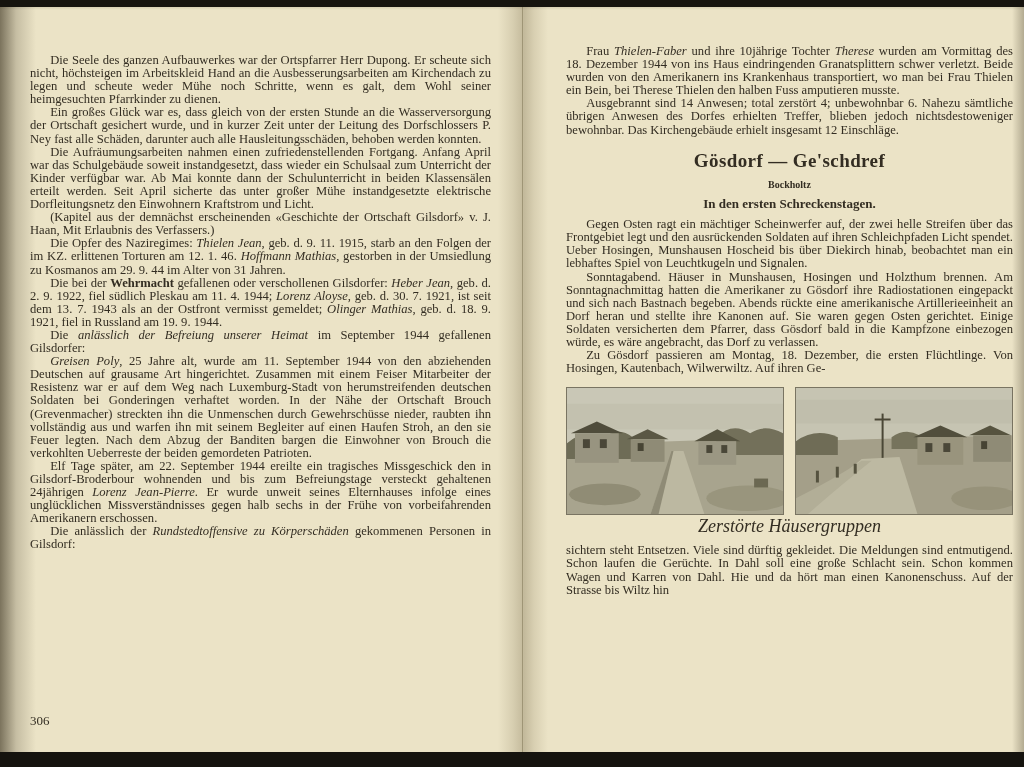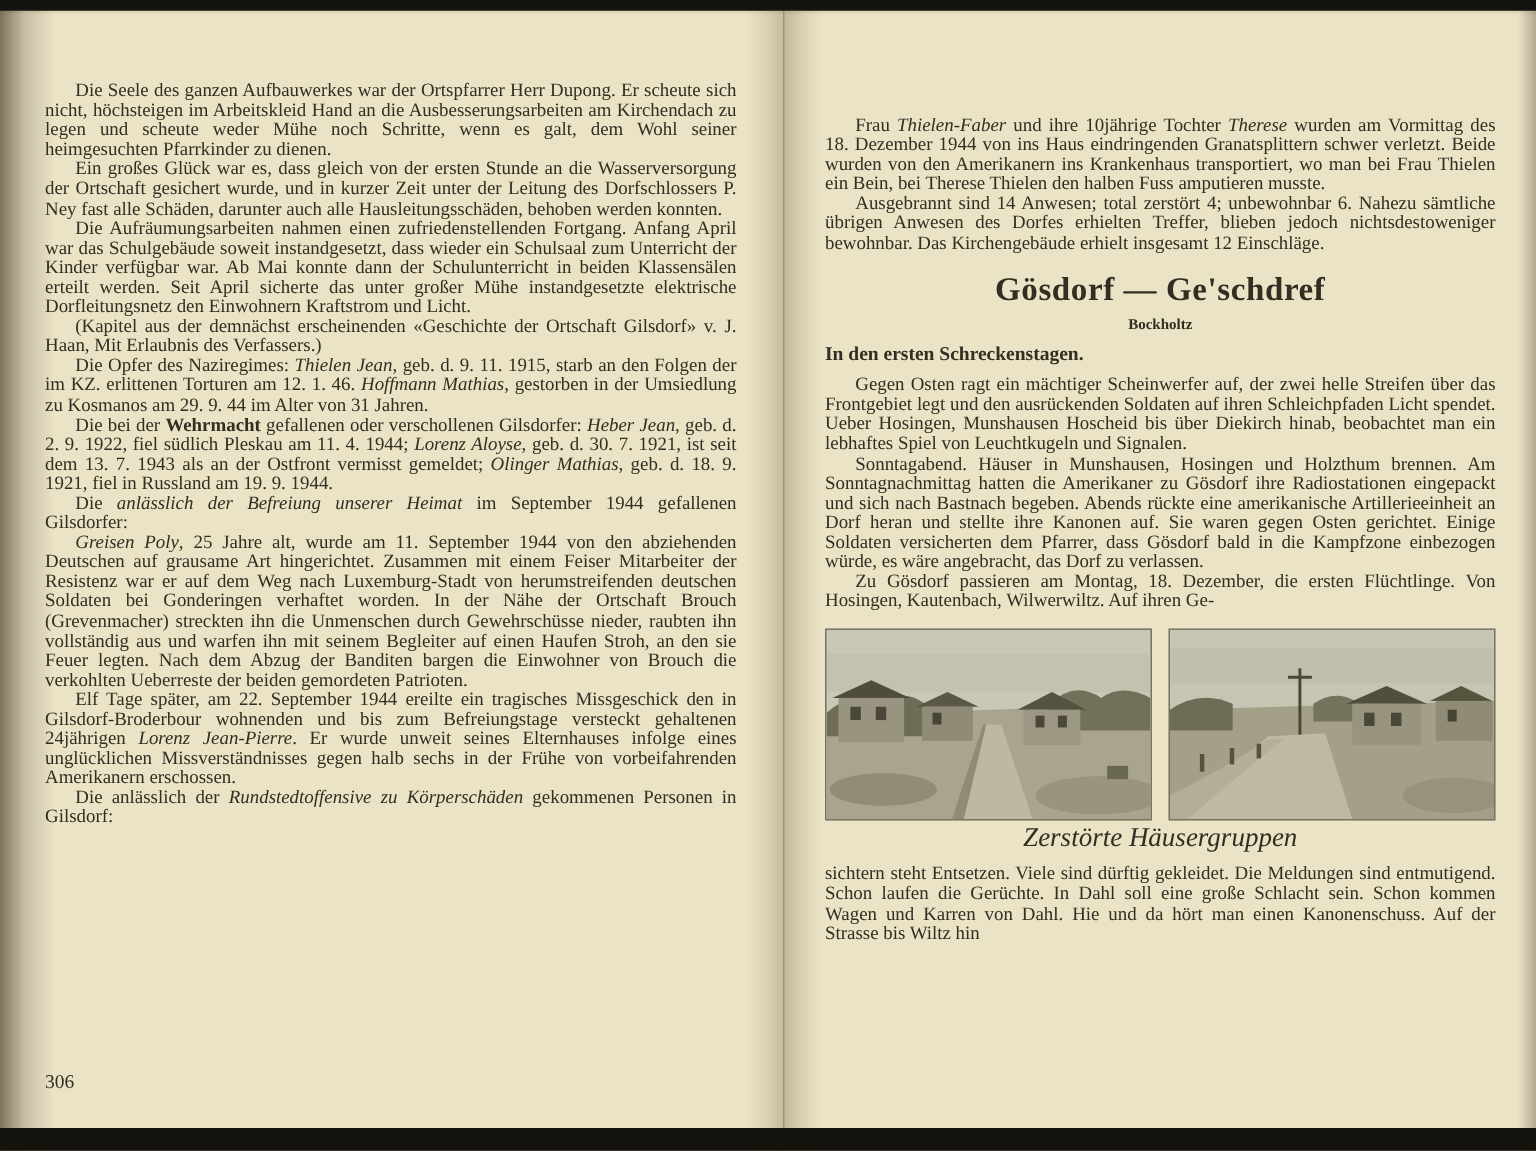--- a/index.html
+++ b/index.html
@@ -24,31 +24,31 @@
   .gutter { position:absolute; left:498px; top:0; bottom:0; width:50px; pointer-events:none;
     background:linear-gradient(to right, rgba(80,66,32,0), rgba(80,66,32,.13) 30%, rgba(80,66,32,.26) 52%, rgba(80,66,32,.12) 72%, rgba(80,66,32,0)); }
   .gutter::before { content:""; position:absolute; left:24px; top:0; bottom:0; width:1px; background:rgba(70,58,28,.30); }
 
   .band-top { position:absolute; left:0; top:0; width:1024px; height:7px; background:#15130e; }
   .band-bottom { position:absolute; left:0; bottom:0; width:1024px; height:15px; background:#15130e; }
 
   
   .col { position:absolute; color:#332d22; font-size:12.6px; line-height:13.1px; text-align:justify; }
   .col-left  { left:30px;  top:54px; width:461px; }
-  .col-right { left:550px; top:45px; width:447px;margin-top:32px; }
+  .col-right { left:566px; top:45px; width:447px; }
 
   .para { text-indent:1.6em; }
   .para.noindent { text-indent:0; }
   .it { font-style:italic; }
   .bd { font-weight:bold; }
 
-  .chapter-heading { font-weight:bold; font-size:22px; line-height:20px; text-align:center;
+  .chapter-heading { font-weight:bold; font-size:19px; line-height:20px; text-align:center;
     letter-spacing:.4px; margin:14px 0 7px; text-indent:0; }
   .subhead { font-weight:bold; font-size:10px; line-height:14.5px; text-align:center; text-indent:0; }
-  .section-title { font-weight:bold; font-size:13px; line-height:16px; text-align:left; margin:4px 0 6px; text-indent:0; }
+  .section-title { font-weight:bold; font-size:13px; line-height:16px; text-align:center; margin:4px 0 6px; text-indent:0; }
 
   .photos { display:flex; gap:11px; margin:12px 0 5px; }
   .photo { flex:1; height:128px; border:1px solid rgba(70,62,44,.55); background:#b9b6a4; overflow:hidden; }
   .photo svg { display:block; width:100%; height:100%; }
 
   .caption { text-align:center; font-style:italic; font-size:18px; margin:3px 0 11px; text-indent:0; }
 
   .page-num { position:absolute; top:713px; font-size:13px; color:#332d22; }
   .pn-left { left:30px; }
   .pn-right { left:566px; width:447px; text-align:right; }

